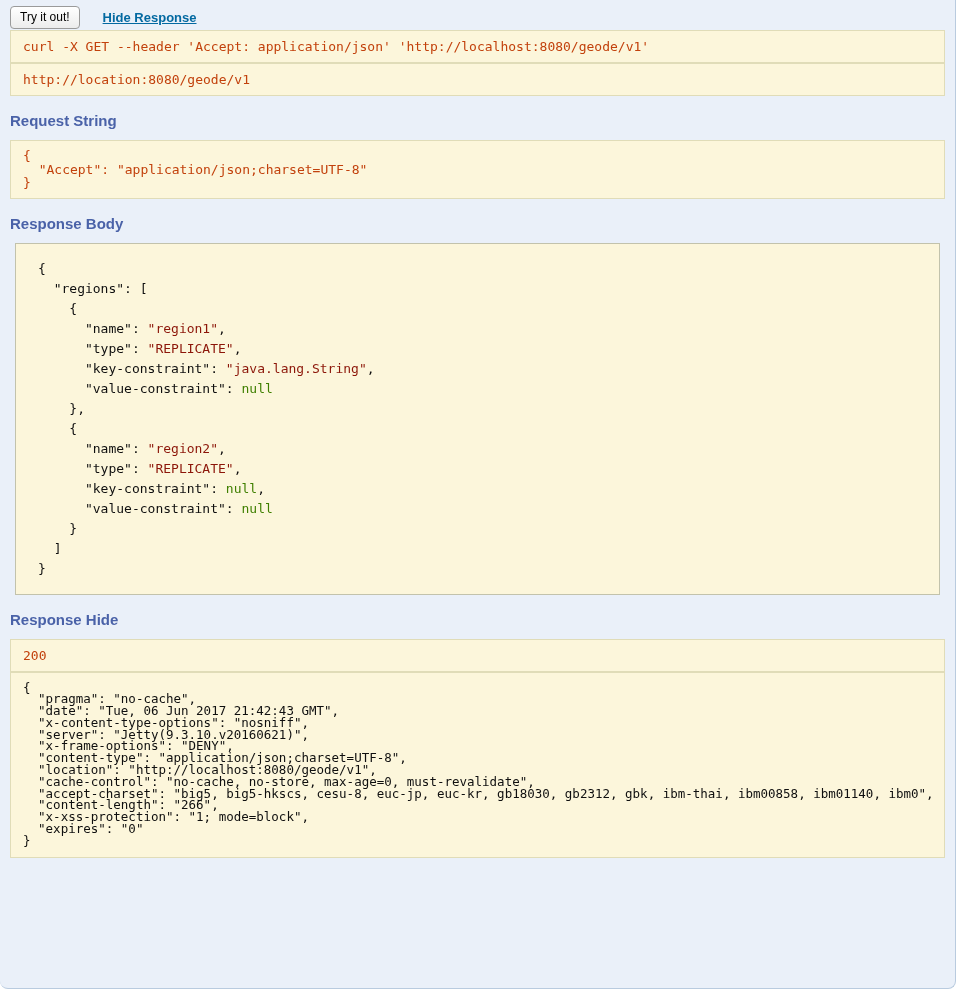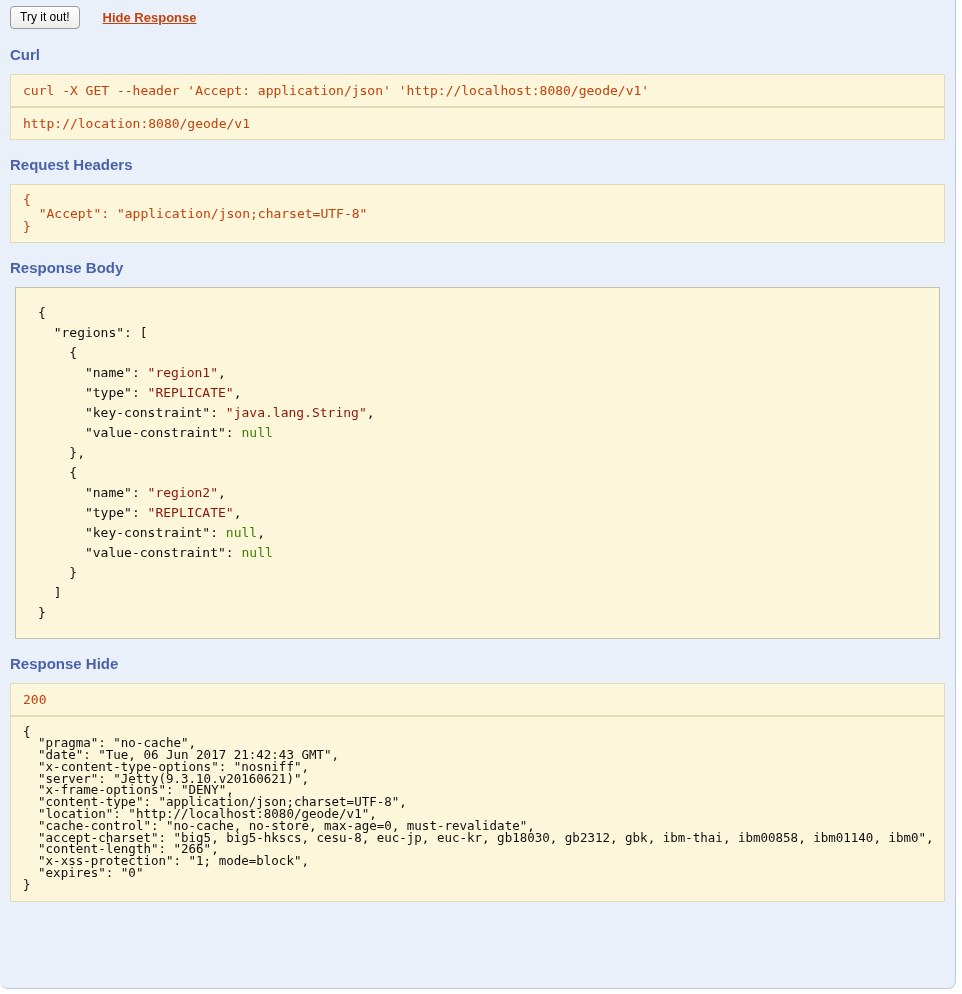--- a/index.html
+++ b/index.html
@@ -32,21 +32,21 @@
     background: linear-gradient(#ffffff, #ececec);
     border: 1px solid #9a9a9a;
     border-radius: 4px;
     padding: 3px 9px 4px 9px;
     cursor: pointer;
   }
   .hide-link {
     margin-left: 16px;
     font-size: 13px;
     font-weight: bold;
-    color: #c2410c;
+    color: #0369a1;
     text-decoration: underline;
     cursor: pointer;
   }
   .section-title {
     font-size: 15px;
     font-weight: bold;
     color: #4a62a8;
     margin: 16px 10px 10px 10px;
     line-height: 18px;
   }
@@ -95,26 +95,25 @@
 </head>
 <body>
 
 <div class="panel">
 
   <div class="toolbar">
     <button class="btn-try">Try it out!</button>
     <a class="hide-link" href="#">Hide Response</a>
   </div>
 
-  <h4 class="section-title">Curl</h4>
   <div class="codebox">curl -X GET --header 'Accept: application/json' 'http://localhost:8080/geode/v1'</div>
 
   <div class="codebox">http://location:8080/geode/v1</div>
 
-  <h4 class="section-title">Request Headers</h4>
+  <h4 class="section-title">Request String</h4>
   <div class="codebox multiline">{
   "Accept": "application/json;charset=UTF-8"
 }</div>
 
   <h4 class="section-title">Response Body</h4>
   <div class="jsonbox"><div><span>{</span></div><div><span>  "regions": [</span></div><div><span>    {</span></div><div><span>      "name": </span><span class="tok-string">"region1"</span><span>,</span></div><div><span>      "type": </span><span class="tok-string">"REPLICATE"</span><span>,</span></div><div><span>      "key-constraint": </span><span class="tok-string">"java.lang.String"</span><span>,</span></div><div><span>      "value-constraint": </span><span class="tok-null">null</span></div><div><span>    },</span></div><div><span>    {</span></div><div><span>      "name": </span><span class="tok-string">"region2"</span><span>,</span></div><div><span>      "type": </span><span class="tok-string">"REPLICATE"</span><span>,</span></div><div><span>      "key-constraint": </span><span class="tok-null">null</span><span>,</span></div><div><span>      "value-constraint": </span><span class="tok-null">null</span></div><div><span>    }</span></div><div><span>  ]</span></div><div><span>}</span></div></div>
 
   <h4 class="section-title">Response Hide</h4>
   <div class="codebox">200</div>
 

